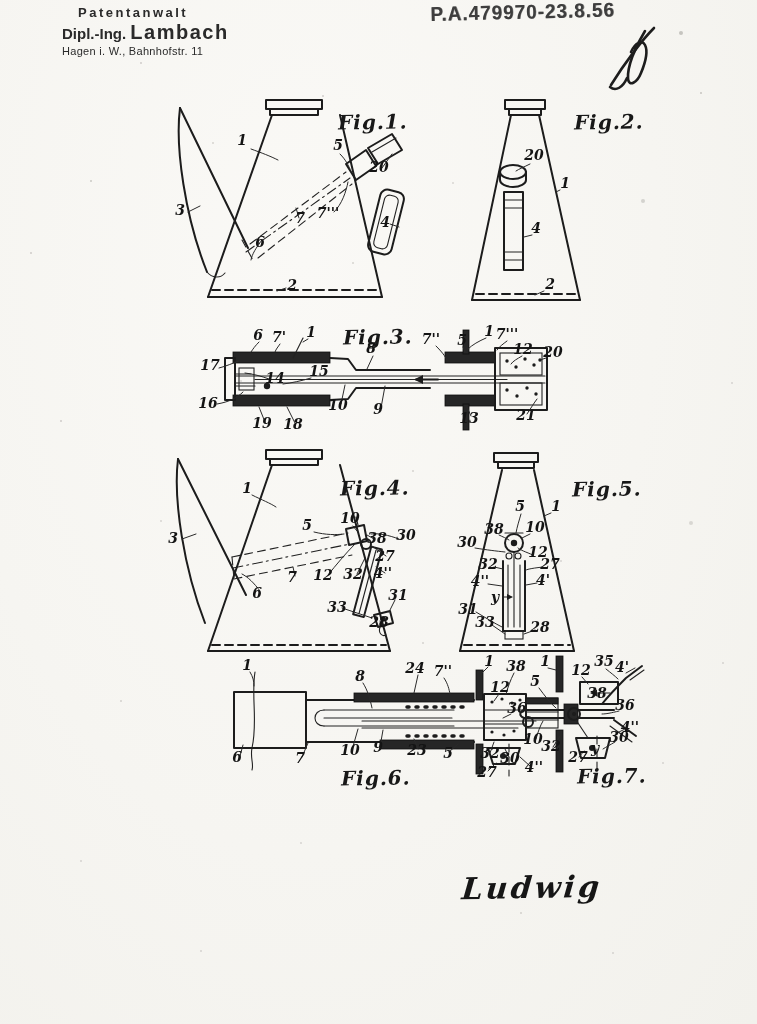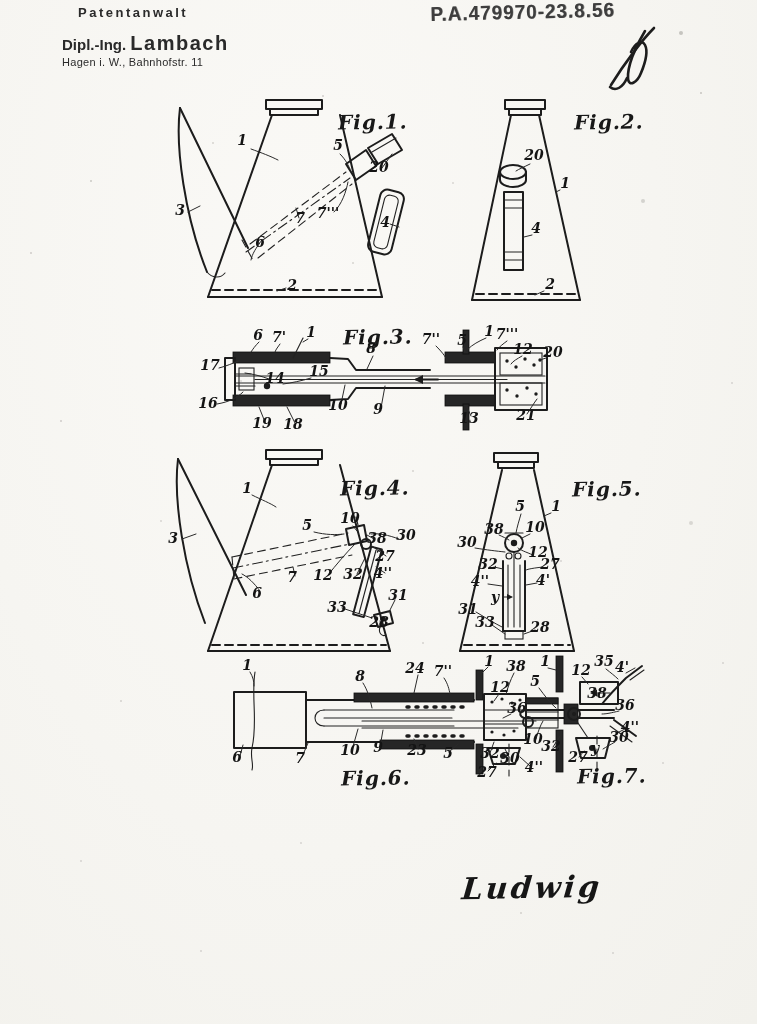--- a/index.html
+++ b/index.html
@@ -4,21 +4,21 @@
 <style>
   html,body{margin:0;padding:0;background:#e8e7e4;}
   #page{
     position:relative;width:757px;height:1024px;margin:0 auto;overflow:hidden;
     background:radial-gradient(ellipse at 40% 25%, #faf9f6 0%, #f6f5f1 55%, #f2f1ec 100%);
     font-family:"Liberation Sans",sans-serif;color:#222;
   }
   
   .attorney{position:absolute;left:62px;top:5px;color:#2a2a2a;}
   .attorney .h1{font-weight:bold;font-size:13px;letter-spacing:2.5px;margin-left:16px;}
-  .attorney .h2{font-size:15px;font-weight:bold;margin-top:12px;}
+  .attorney .h2{font-size:15px;font-weight:bold;margin-top:1px;}
   .attorney .h2 .nm{font-size:20px;letter-spacing:1.5px;}
   .attorney .h3{font-size:11px;font-weight:normal;margin-top:1px;letter-spacing:.3px;}
   
   .stamp{
     position:absolute;left:430px;top:3px;width:240px;
     font-weight:bold;font-size:20px;letter-spacing:1px;color:#2b2b2b;
     transform:rotate(-1.4deg) scaleX(.95);transform-origin:left top;
     text-shadow:.6px 0 0 rgba(40,40,40,.55);opacity:.9;white-space:nowrap;
   }
   

